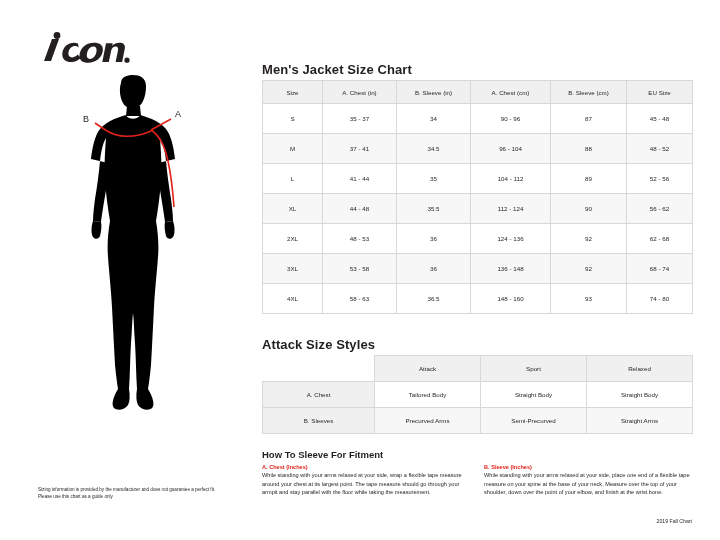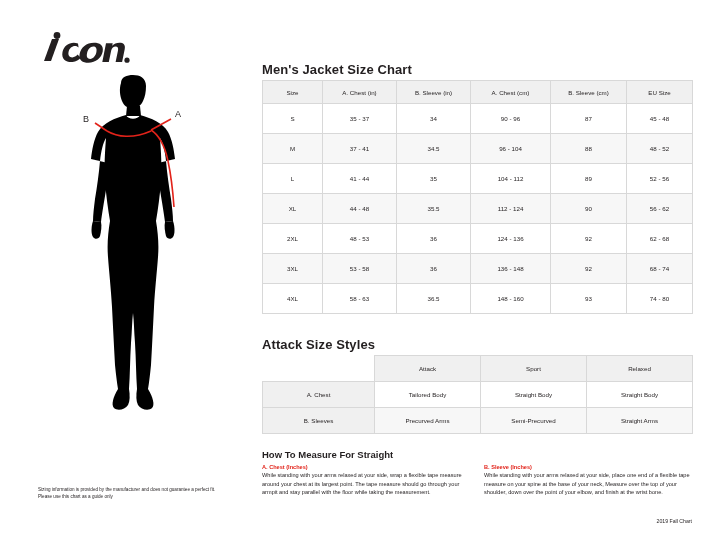--- a/index.html
+++ b/index.html
@@ -321,21 +321,21 @@
           <tr>
             <td class="rowhead">B. Sleeves</td>
             <td>Precurved Arms</td>
             <td>Semi-Precurved</td>
             <td>Straight Arms</td>
           </tr>
         </tbody>
       </table>
     </div>
 
-    <div id="title-measure">How To Measure For Straight</div>
+    <div id="title-measure">How To Sleeve For Fitment</div>
 
     <div id="measure-cols">
       <div class="measure-col">
         <div class="measure-head">A. Chest (Inches)</div>
         <div class="measure-body">While standing with your arms relaxed at your side, wrap a flexible tape measure around your chest at its largest point. The tape measure should go through your armpit and stay parallel with the floor while taking the measurement.</div>
       </div>
       <div class="measure-col">
         <div class="measure-head">B. Sleeve (Inches)</div>
         <div class="measure-body">While standing with your arms relaxed at your side, place one end of a flexible tape measure on your spine at the base of your neck, Measure over the top of your shoulder, down over the point of your elbow, and finish at the wrist bone.</div>
       </div>

